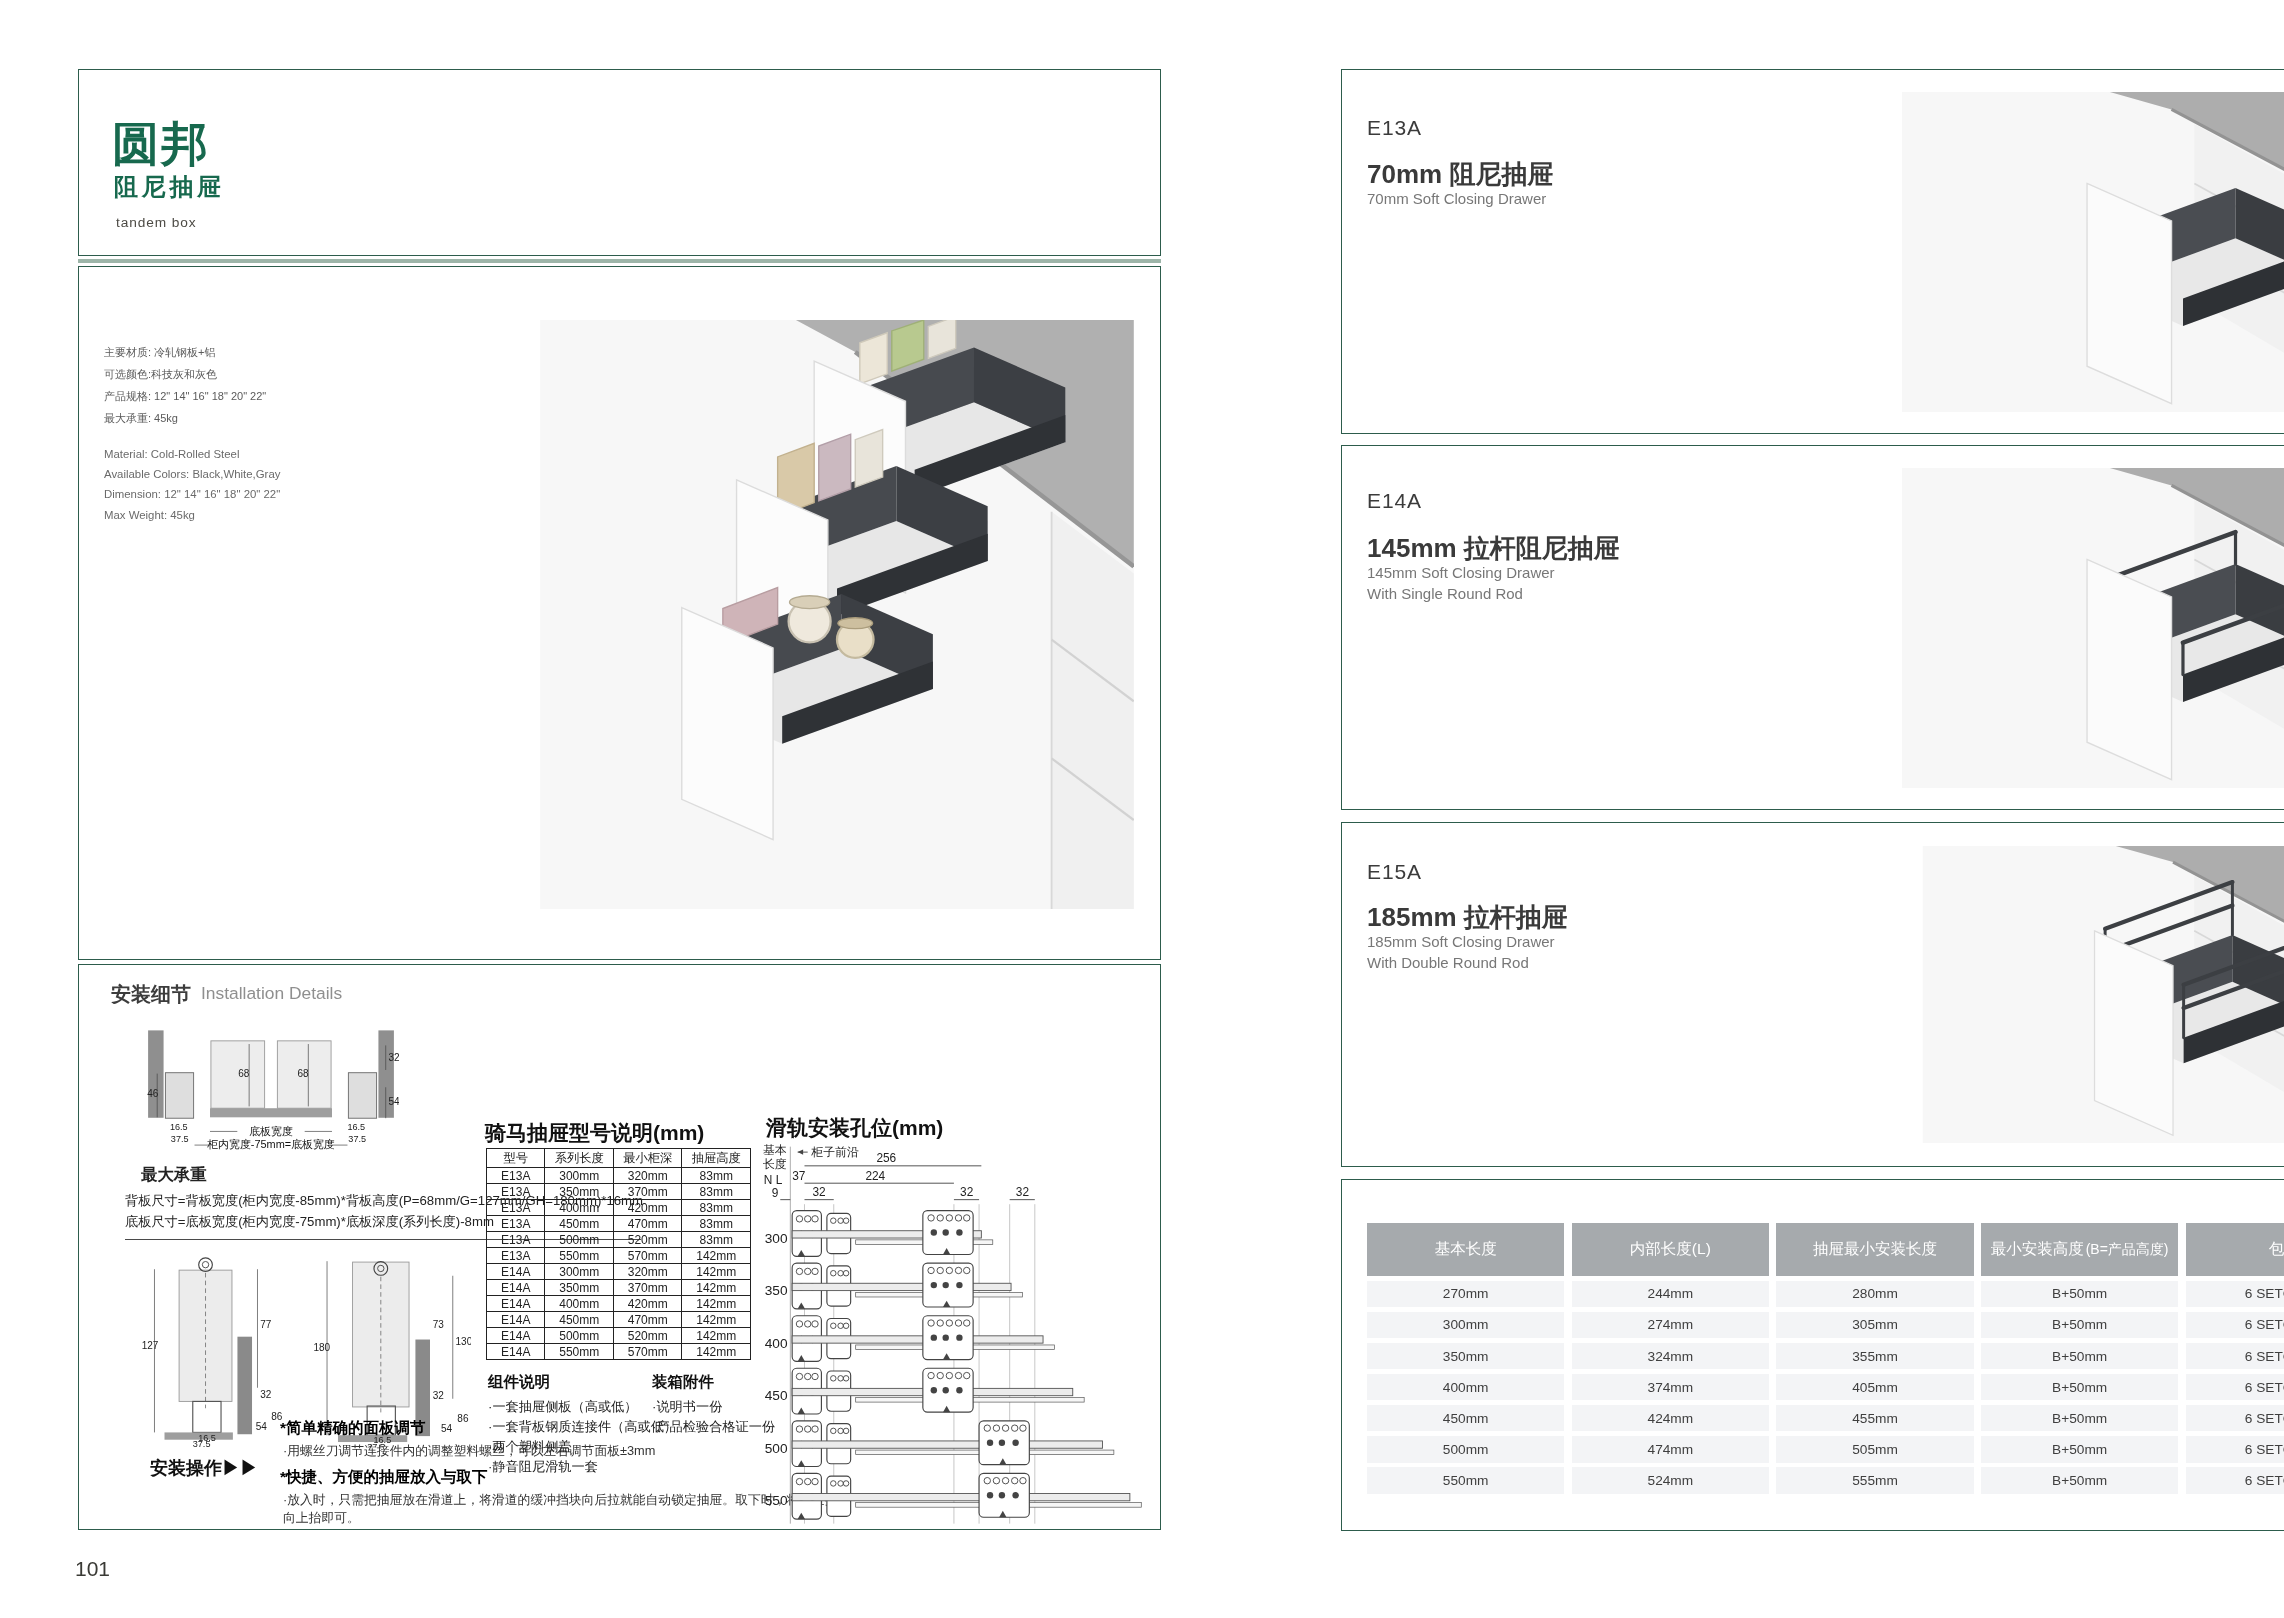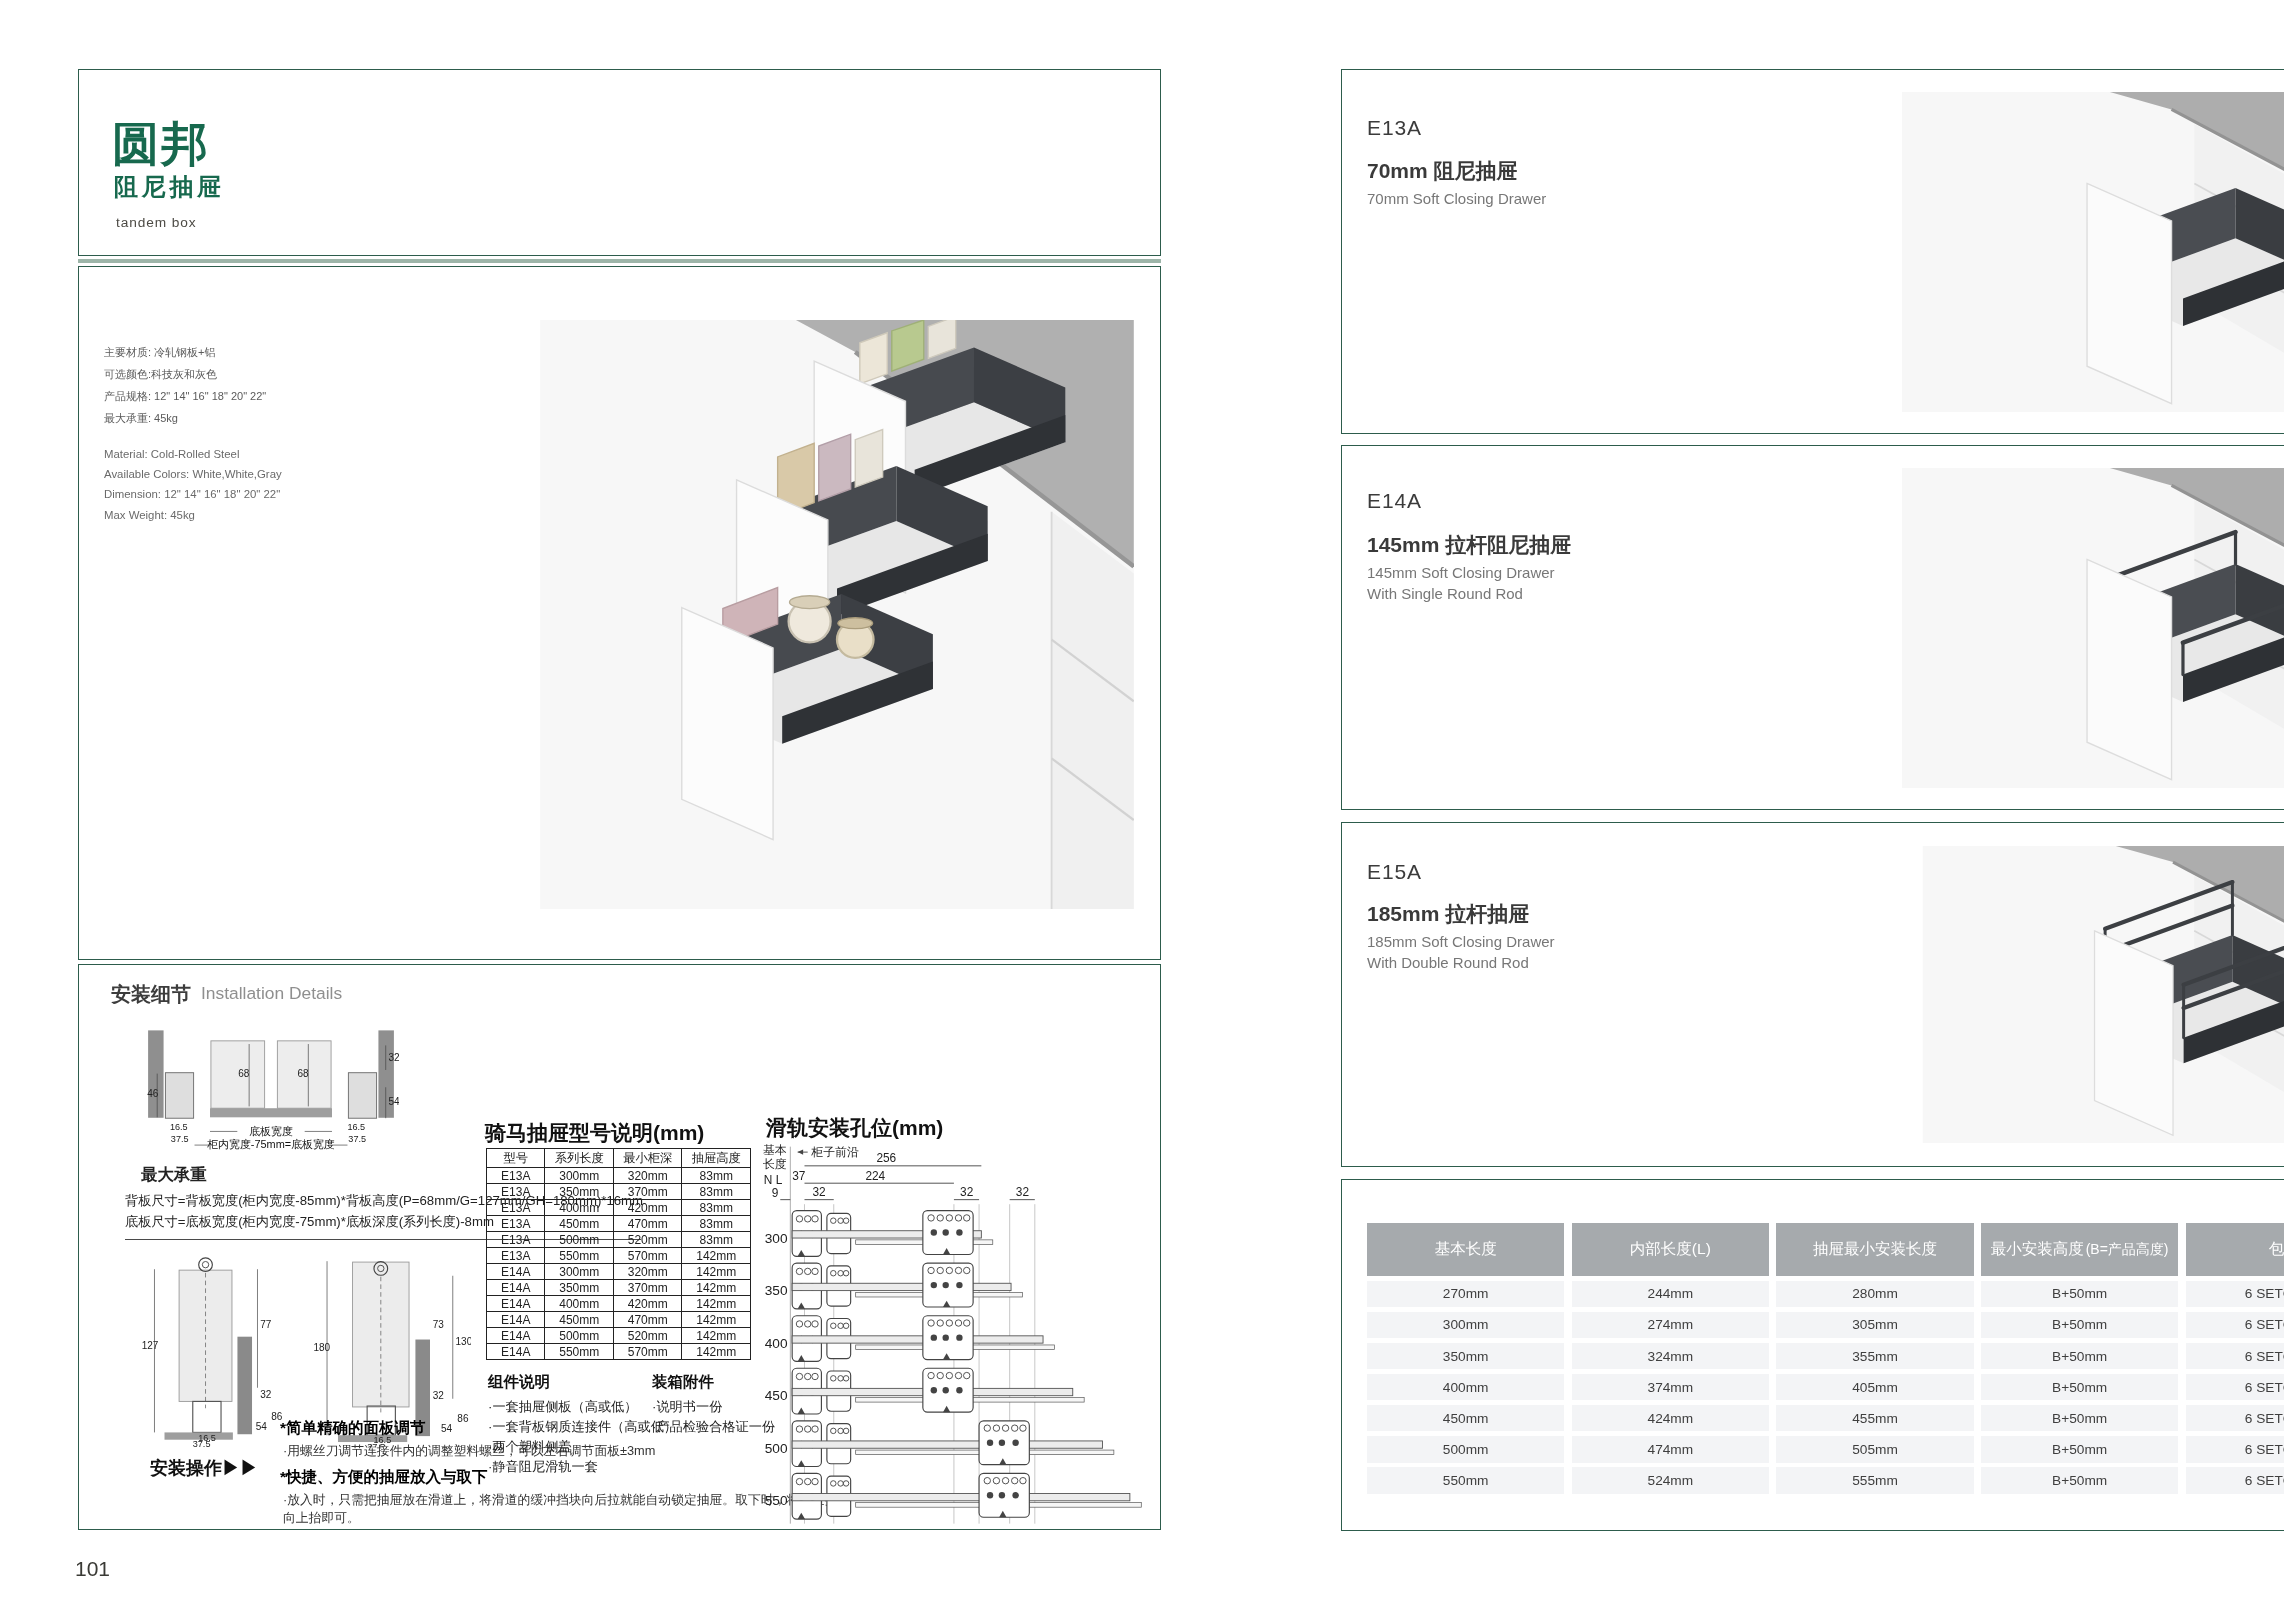--- a/index.html
+++ b/index.html
@@ -26,21 +26,21 @@
   .note-body{font-size:12.8px;color:#333;line-height:18px;}
   .mt-title{font-size:21px;font-weight:700;color:#111;}
   table.model{border-collapse:collapse;font-size:12px;color:#222;}
   table.model td,table.model th{border:0.9px solid #222;text-align:center;padding:0;height:15px;font-weight:400;}
   table.model th{font-weight:400;font-size:12.3px;height:18px;margin-top:24px;}
   .list-title{font-size:15.5px;font-weight:700;color:#111;}
   .list-item{font-size:13.2px;color:#222;line-height:20px;white-space:nowrap;}
   .rail-title{font-size:21px;font-weight:700;color:#111;}
   
   .prod-code{font-size:21px;color:#3b3b3b;letter-spacing:0.9px;}
-  .prod-cn{font-size:21px;font-weight:600;color:#3a3a3a;}
+  .prod-cn{font-size:26px;font-weight:600;color:#3a3a3a;}
   .prod-en{font-size:15px;color:#777;line-height:21px;width:219px;}
   
   .sizegrid{position:absolute;display:grid;grid-template-columns:repeat(5,1fr);column-gap:7.3px;row-gap:4.6px;}
   .sg-h{background:#a6aaad;color:#fff;font-size:15.5px;display:flex;align-items:center;justify-content:center;height:53px;}
   .sg-h .suffix{font-size:14px;margin-left:1.8px;}
   .sg-c{background:#f3f4f6;color:#3f3f3f;font-size:13.7px;display:flex;align-items:center;justify-content:center;height:26.5px;}
   .page-num{font-size:21px;color:#3a3a35;}
   svg text{font-family:"Liberation Sans", sans-serif;}
   .dim{font-size:22px;fill:#222;}
   .dimS{font-size:20px;fill:#222;}
@@ -59,21 +59,21 @@
     <div class="abs logo-tag" style="left:37px;top:145px;">tandem box</div>
   </div>
   <div class="subline" style="left:78px;top:259px;width:1083px;"></div>
 
   <div class="box" style="left:78px;top:266px;width:1083px;height:694px;">
     <div class="abs spec-cn" style="left:25px;top:74px;">主要材质: 冷轧钢板+铝</div>
     <div class="abs spec-cn" style="left:25px;top:96px;">可选颜色:科技灰和灰色</div>
     <div class="abs spec-cn" style="left:25px;top:118px;">产品规格: 12" 14" 16" 18" 20" 22"</div>
     <div class="abs spec-cn" style="left:25px;top:140px;">最大承重: 45kg</div>
     <div class="abs spec-en" style="left:25px;top:177px;">Material: Cold-Rolled Steel</div>
-    <div class="abs spec-en" style="left:25px;top:197px;">Available Colors: White,White,Gray</div>
+    <div class="abs spec-en" style="left:25px;top:197px;">Available Colors: Black,White,Gray</div>
     <div class="abs spec-en" style="left:25px;top:217px;">Dimension: 12" 14" 16" 18" 20" 22"</div>
     <div class="abs spec-en" style="left:25px;top:238px;">Max Weight: 45kg</div>
 
     <svg class="abs" style="left:461px;top:53px;" width="594" height="589" viewBox="0 0 1300 1290">
       <rect x="0" y="0" width="1300" height="1290" fill="#f7f7f7"></rect>
       <g>
         <polygon points="560,0 1300,0 1300,540 690,70" fill="#b0b0b0"></polygon>
         <line x1="690" y1="70" x2="1300" y2="540" stroke="#969696" stroke-width="10"></line>
       </g>
       <g>

